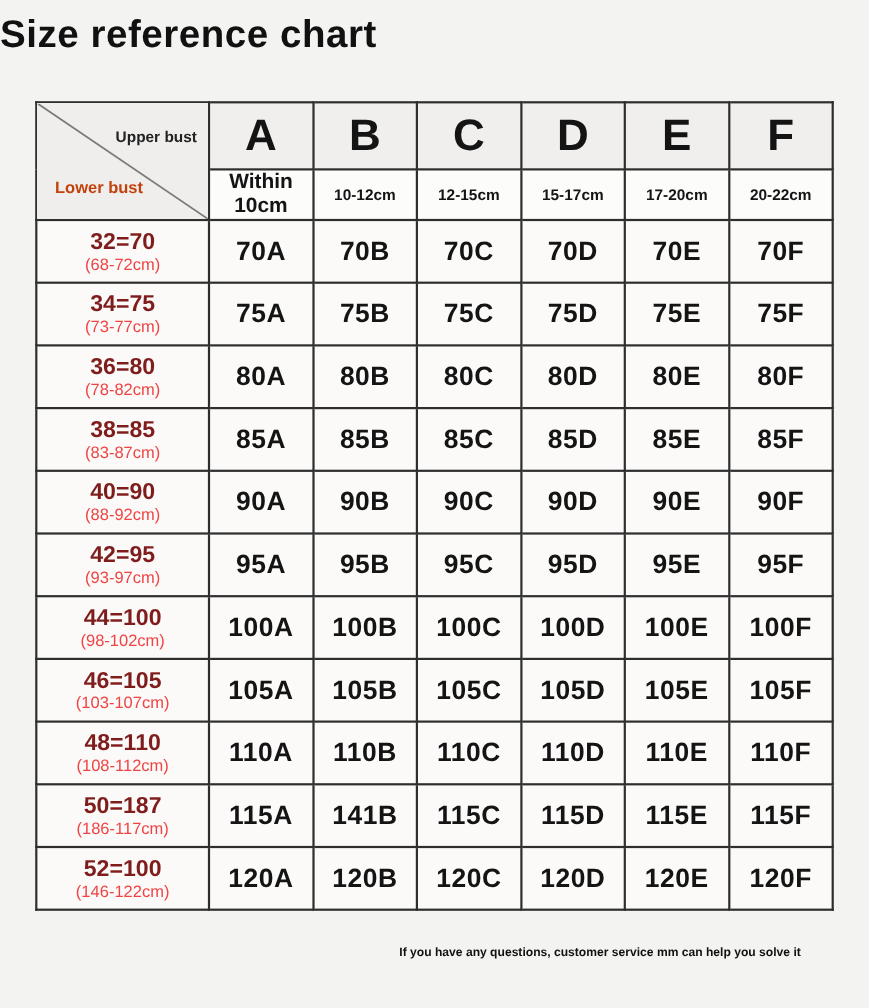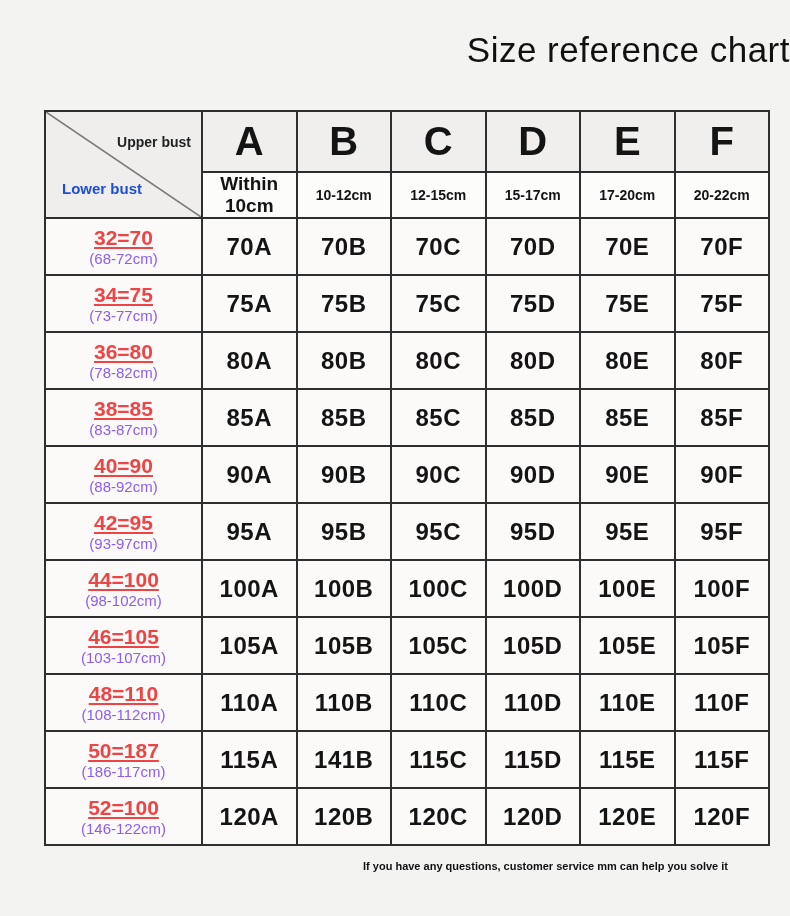--- a/index.html
+++ b/index.html
@@ -10,33 +10,33 @@
     width: 790px;
     height: 916px;
     background: #f3f3f2;
     font-family: "Liberation Sans", sans-serif;
     color: #1b1b1b;
     overflow: hidden;
     position: relative;
   }
   .page-title {
     margin: 0;
-    padding-top: 28px;
+    padding-top: 10px;
     height: 44px;
     line-height: 44px;
-    text-align: right;
+    text-align: left;
     font-size: 35px;
-    font-weight: normal;
+    font-weight: bold;
     letter-spacing: 0.5px;
     color: #111;
   }
   table.size-table {
     border-collapse: collapse;
     table-layout: fixed;
-    margin: 38px 0 0 44px;
+    margin: 38px 0 0 32px;
     width: 724px;
   }
   table.size-table th,
   table.size-table td {
     border: 2px solid #2e2e2e;
     text-align: center;
     vertical-align: middle;
     padding: 0;
   }
   col.c-head  { width: 157px; }
@@ -60,21 +60,21 @@
     top: 22px; right: 10px;
     font-size: 14px;
     font-weight: bold;
     color: #222;
   }
   th.corner .lower {
     position: absolute;
     bottom: 20px; left: 16px;
     font-size: 15px;
     font-weight: bold;
-    color: #1d4ed8;
+    color: #c2410c;
   }
 
   tr.letters-row th.letter {
     height: 58px;
     background: #f0efed;
     font-size: 40px;
     font-weight: 600;
     color: #141414;
   }
   tr.ranges-row td.range {
@@ -90,28 +90,27 @@
   }
 
   tbody tr.body-row td {
     height: 55px;
     background: #fbfaf9;
   }
   td.rowhead .size {
     font-size: 21px;
     font-weight: bold;
     line-height: 24px;
-    color: #ef4444;
-    text-decoration: underline;
+    color: #7f1d1d;
   }
   td.rowhead .rrange {
     font-size: 15px;
     font-weight: normal;
     line-height: 18px;
-    color: #8b5cf6;
+    color: #ef4444;
   }
   td.val {
     font-size: 24px;
     font-weight: 600;
     letter-spacing: 0.5px;
     color: #141414;
   }
 
   .footer-note {
     position: absolute;

